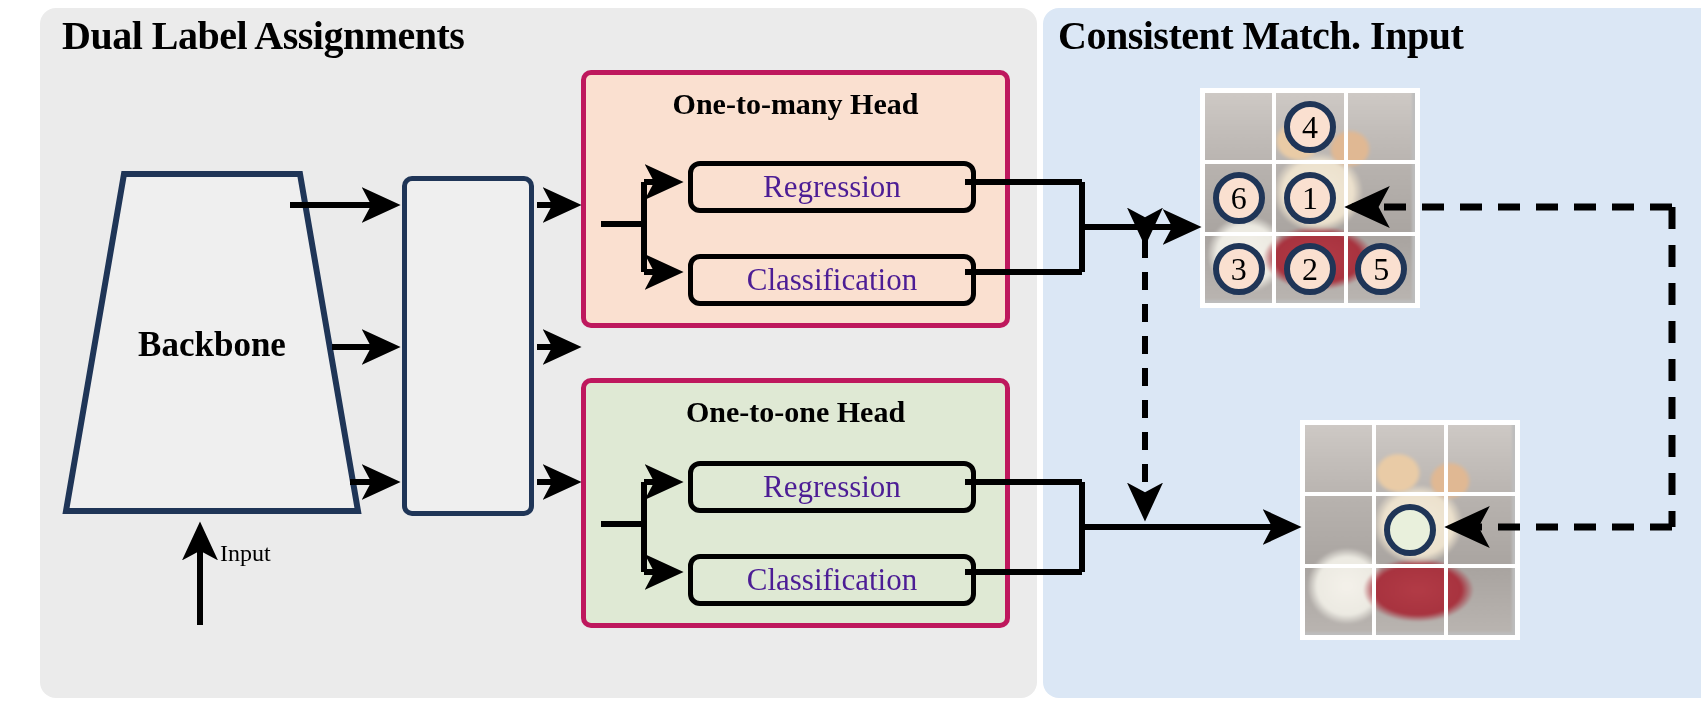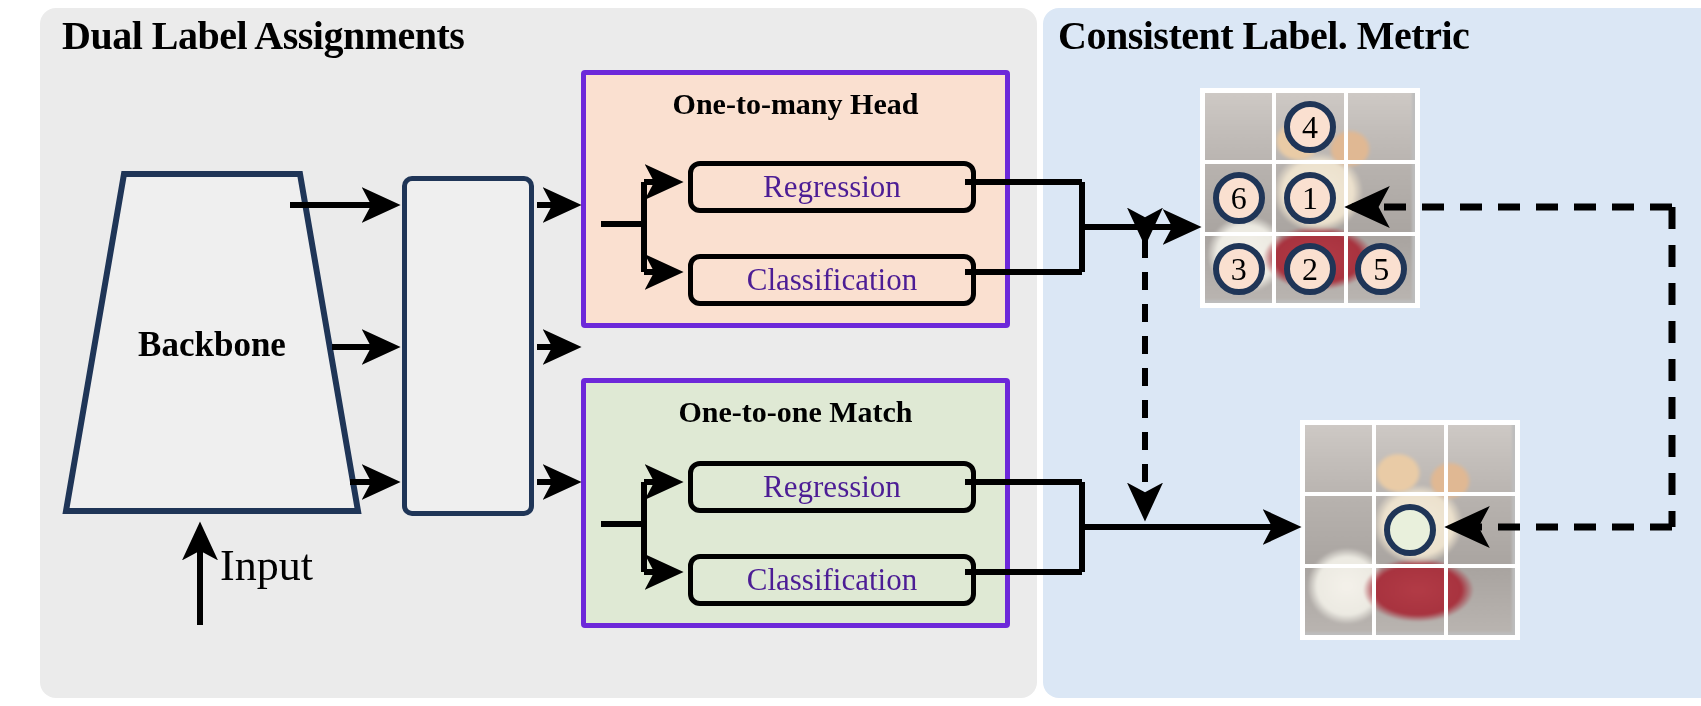--- a/index.html
+++ b/index.html
@@ -75,22 +75,22 @@
     width: 132px;
     text-align: center;
     font-size: 35px;
     font-weight: bold;
     color: #000;
   }
 
   
   .head-box {
     position: absolute;
-    border: 5px solid #6d28d9;
-    border-radius: 4px;
+    border: 5px solid #be185d;
+    border-radius: 10px;
     box-sizing: border-box;
   }
   #head-o2m {
     left: 549px; top: 70px;
     width: 429px; height: 258px;
     background: #fae0d0;
   }
   #head-o2o {
     left: 549px; top: 378px;
     width: 429px; height: 250px;
@@ -198,54 +198,54 @@
     position: absolute;
     left: 0; top: 0;
     width: 1701px; height: 706px;
     pointer-events: none;
   }
 
   
   #input-label {
     position: absolute;
     left: 188px; top: 540px;
-    font-size: 44px;
+    font-size: 24px;
     color: #000;
   }
 </style>
 </head>
 <body>
 
 <div id="root">
 
   <div class="panel" id="panel-left"></div>
   <div class="panel" id="panel-right"></div>
 
   <div class="panel-title" id="title-left">Dual Label Assignments</div>
-  <div class="panel-title" id="title-right">Consistent Label. Metric</div>
+  <div class="panel-title" id="title-right">Consistent Match. Input</div>
 
   <div id="backbone-shape">
     <svg width="300" height="345" viewBox="0 0 300 345" xmlns="http://www.w3.org/2000/svg">
       <polygon points="62,4 238,4 296,341 4,341" fill="#efefef" stroke="#1f3557" stroke-width="6" stroke-linejoin="miter"></polygon>
     </svg>
   </div>
   <div id="backbone-label">Backbone</div>
 
   <div id="pan-box"></div>
 
   <div id="input-label">Input</div>
 
   <div class="head-box" id="head-o2m">
     <div class="head-title">One-to-many Head</div>
     <div class="sub-box" id="o2m-reg">Regression</div>
     <div class="sub-box" id="o2m-cls">Classification</div>
   </div>
 
   <div class="head-box" id="head-o2o">
-    <div class="head-title">One-to-one Match</div>
+    <div class="head-title">One-to-one Head</div>
     <div class="sub-box" id="o2o-reg">Regression</div>
     <div class="sub-box" id="o2o-cls">Classification</div>
   </div>
 
   <div class="img-grid" id="grid-top">
       <div class="cell c0">
         <div class="photo"></div>
       </div>
       <div class="cell c1">
         <div class="photo"></div>

